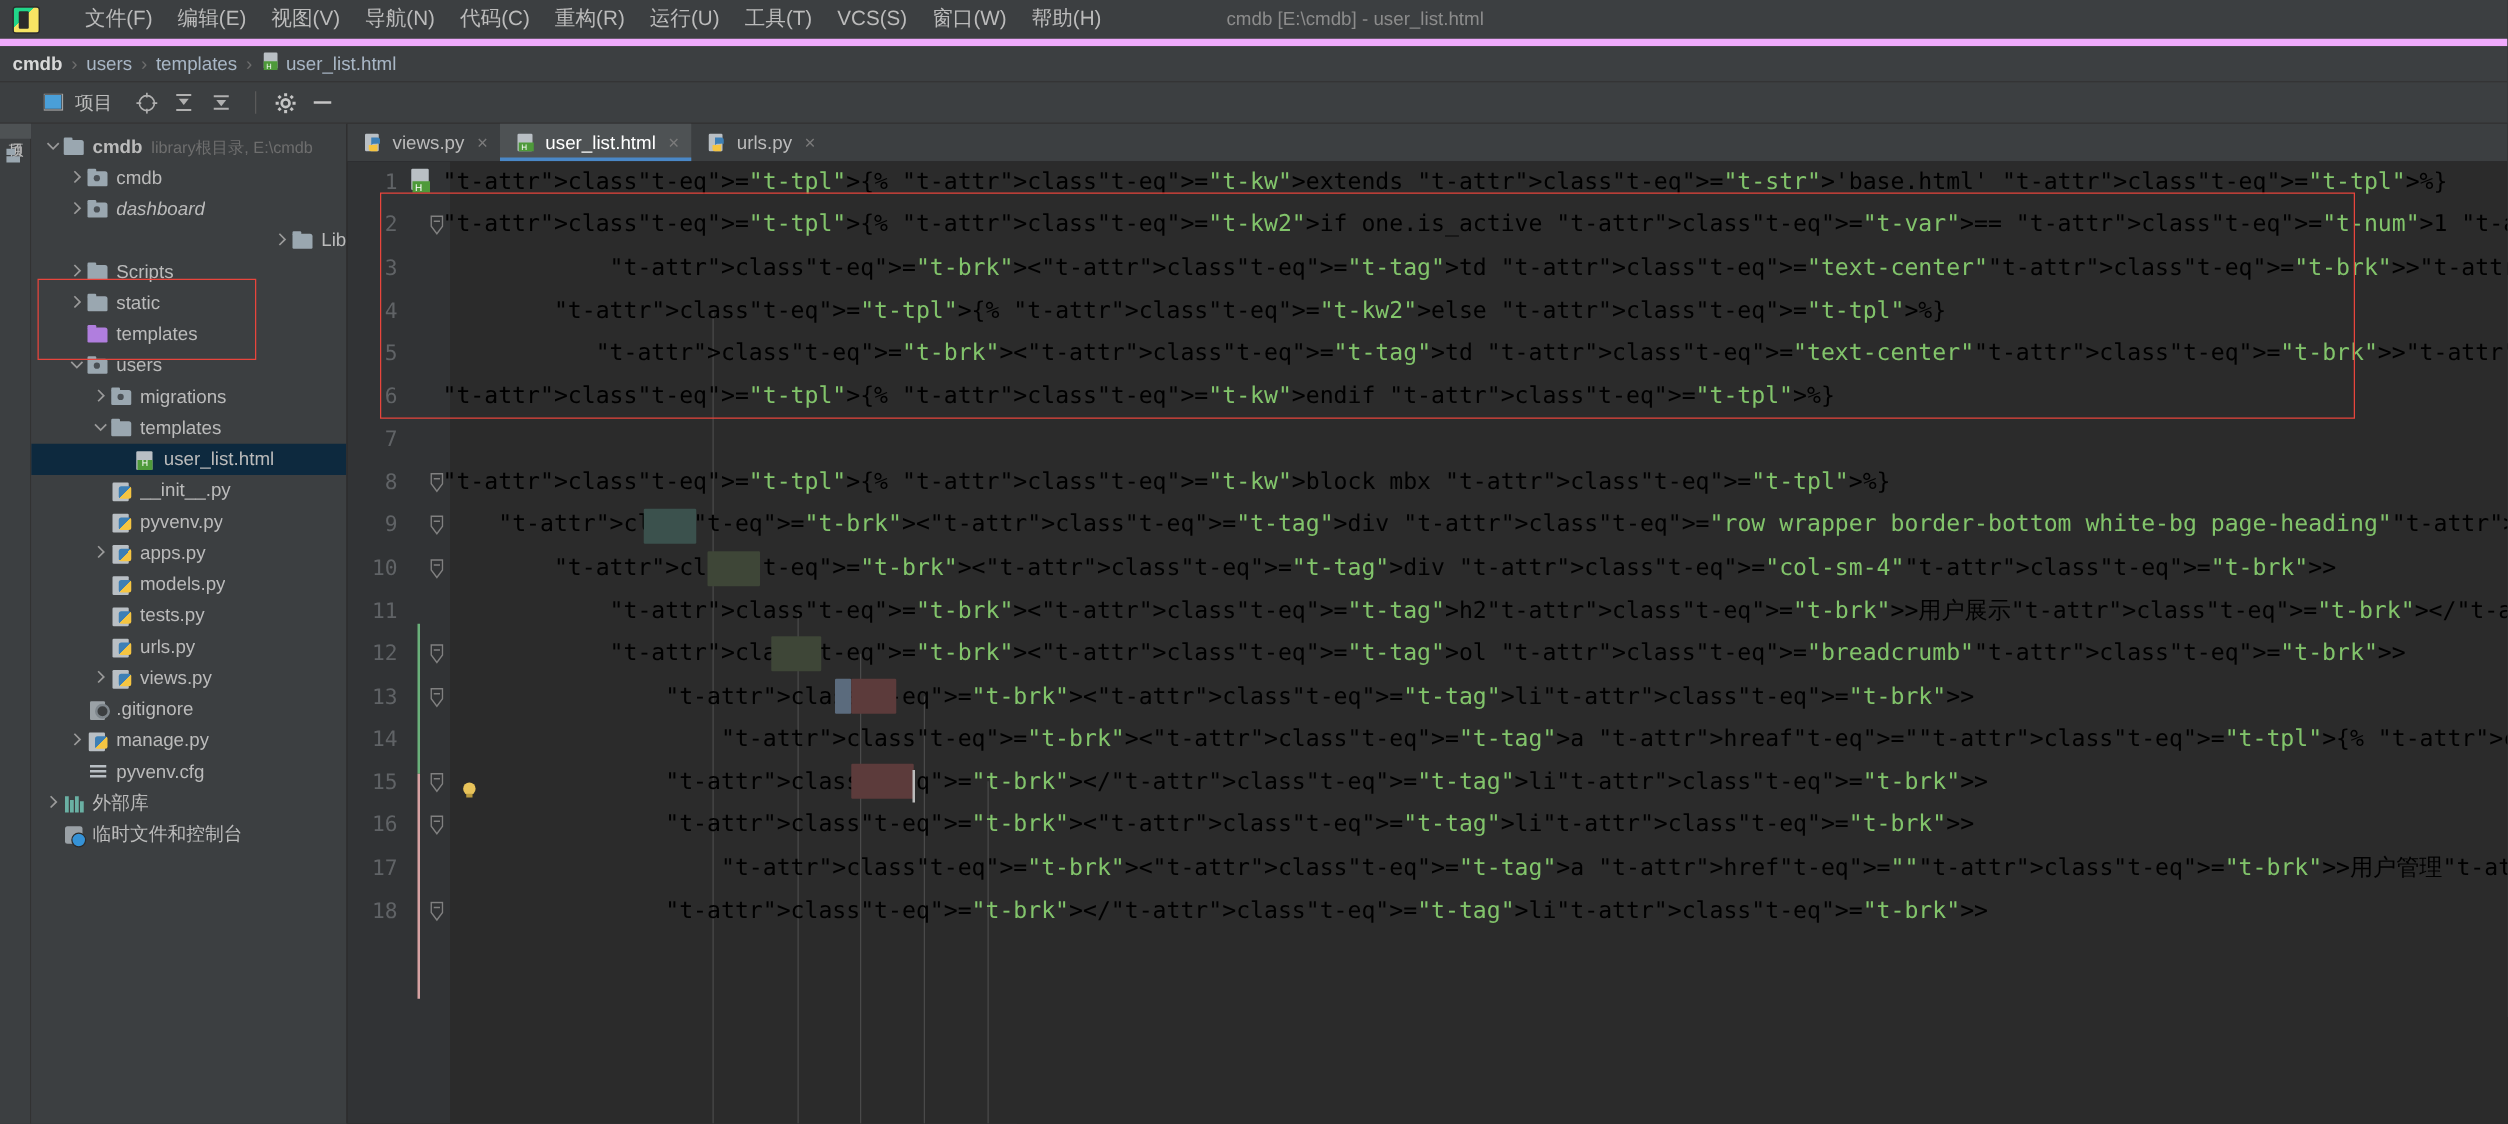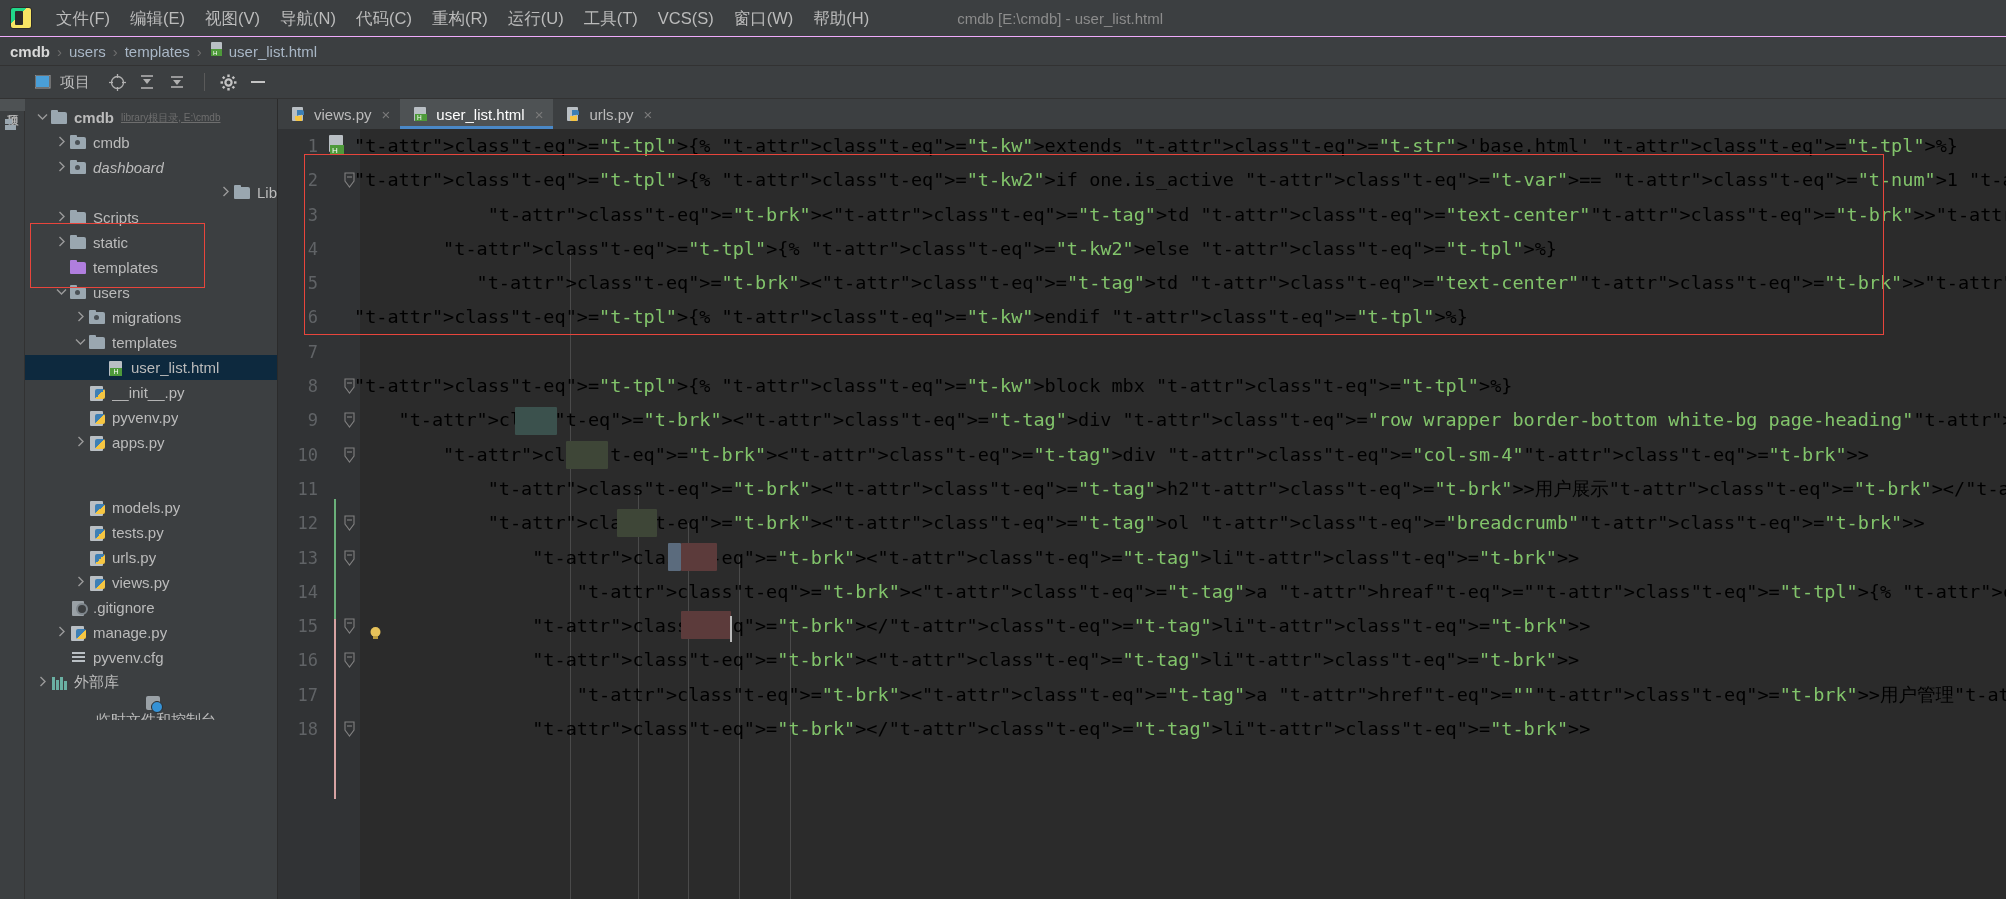--- a/index.html
+++ b/index.html
@@ -8,21 +8,22 @@
     background: #3c3f41;
     font-family: "Liberation Sans", "DejaVu Sans", sans-serif;
     overflow: hidden;
   }
   body { position: relative; }
 
   
   .menubar {
     height: 37px; background: #3c3f41;
     display: flex; align-items: center; padding-left: 10px;
-    border-bottom: 1px solid #f0abfc;
+    border-bottom: 6px solid #f0abfc;
+    gap: 12px;
   }
   .app-logo {
     width: 22px; height: 22px; margin-right: 14px;
     border-radius: 3px; position: relative;
     background: linear-gradient(135deg,#21d789 0%,#21d789 40%,#f7e463 40%,#f7e463 100%);
     border: 1px solid #2b2b2b; flex: none;
   }
   .app-logo::after {
     content: ""; position: absolute; left: 4px; top: 3px;
     width: 8px; height: 14px; background: #2b2b2b; border-radius: 1px;
@@ -79,21 +80,21 @@
   .row {
     display: flex; align-items: center; height: 25px;
     font-size: 15px; color: #bbbbbb; white-space: nowrap; position: relative;
   }
   .row.sel { background: #0d293e; }
   .arrow {
     width: 15px; text-align: center; color: #9a9a9a; font-size: 11px; flex: none;
   }
   .nodeico { width: 19px; height: 16px; flex: none; margin-right: 5px; position: relative; }
   .lbl { overflow: hidden; }
-  .sublabel { color: #6e6e6e; font-size: 10px; margin-left: 7px; text-decoration: underline; }
+  .sublabel { color: #6e6e6e; font-size: 13px; margin-left: 7px; }
 
   
   .f-base { position:absolute; left:1px; top:2px; width:16px; height:12px;
             background:#9aa7b0; border-radius:1px 2px 1px 1px; }
   .f-base::before { content:""; position:absolute; left:0; top:-2px; width:7px; height:3px;
             background:#9aa7b0; border-radius:1px 1px 0 0; }
   .f-mod .f-base::after { content:""; position:absolute; left:5px; top:3px; width:5px; height:5px;
             background:#4a5055; border-radius:50%; }
   .f-purple .f-base, .f-purple .f-base::before { background:#b07ede; }
   
@@ -417,21 +418,21 @@
       </div>
       <div class="row" style="padding-left: 48px;">
         <span class="arrow"><svg width="11" height="11">
             <path d="M3.5 1 L8 5.5 L3.5 10" fill="none" stroke="#9a9a9a" stroke-width="1.4"></path>
           </svg></span>
         <span class="nodeico">
           <span class="py-base"></span>
         </span>
         <span class="lbl">apps.py</span>
       </div>
-      <div class="row" style="padding-left: 48px; margin-top: 40px;">
+      <div class="row" style="padding-left: 48px;">
         <span class="arrow"></span>
         <span class="nodeico">
           <span class="py-base"></span>
         </span>
         <span class="lbl">models.py</span>
       </div>
       <div class="row" style="padding-left: 48px;">
         <span class="arrow"></span>
         <span class="nodeico">
           <span class="py-base"></span>
@@ -488,21 +489,21 @@
         <span class="nodeico">
           <span class="libg">
             <i style="left:0"></i>
             <i style="left:4px;height:10px;top:3px"></i>
             <i style="left:8px"></i>
             <i style="left:12px;height:9px;top:4px"></i>
           </span>
         </span>
         <span class="lbl">外部库</span>
       </div>
-      <div class="row" style="padding-left: 10px; flex-direction: column;">
+      <div class="row" style="padding-left: 10px;">
         <span class="arrow"></span>
         <span class="nodeico">
           <span class="cons"></span>
         </span>
         <span class="lbl">临时文件和控制台</span>
       </div>
     </div>
 </div>
 <div class="redbox-tree"></div>
 

